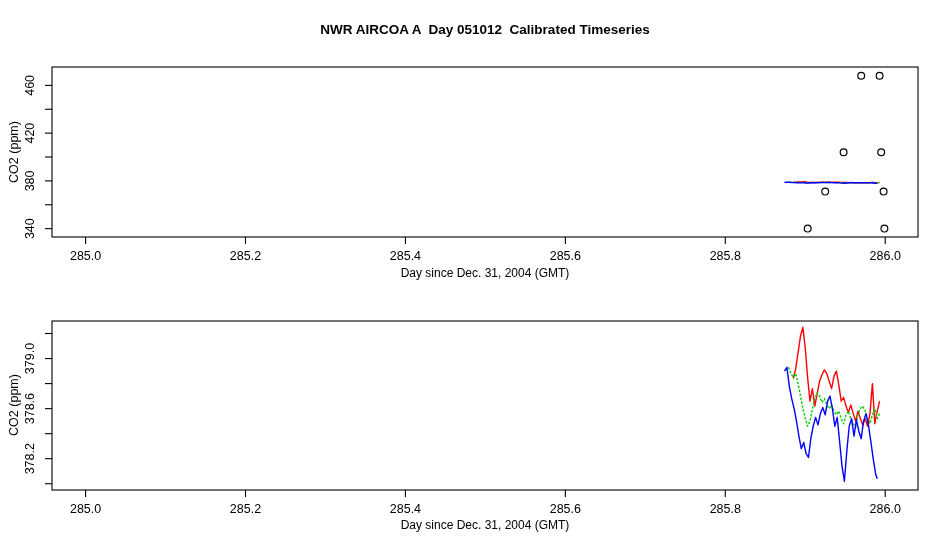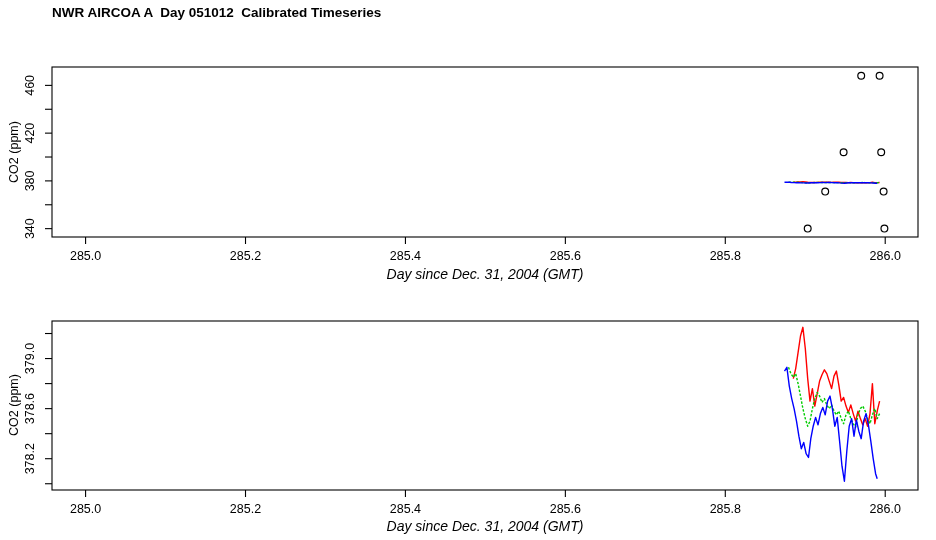--- a/index.html
+++ b/index.html
@@ -7,33 +7,32 @@
     position: relative;
     width: 936px; height: 540px;
     background: #ffffff;
     font-family: "Liberation Sans", sans-serif;
     color: #000000;
     overflow: hidden;
   }
   #plot-svg { position: absolute; left: 0; top: 0; }
   .chart-title {
     position: absolute;
-    left: 52px; width: 866px; top: 5px;
-    text-align: left;
+    left: 52px; width: 866px; top: 22px;
+    text-align: center;
     font-size: 13.5px;
     font-weight: bold;
     white-space: pre;
   }
   .x-label {
     position: absolute;
     left: 52px; width: 866px;
     text-align: center;
-    font-size: 14px;
+    font-size: 12px;
     white-space: pre;
-    font-style: italic;
   }
   #xlabel-top { top: 266px; }
   #xlabel-bottom { top: 518px; }
   .y-label {
     position: absolute;
     left: 14px;
     font-size: 12.5px;
     white-space: pre;
     transform: translate(-50%, -50%) rotate(-90deg);
   }

